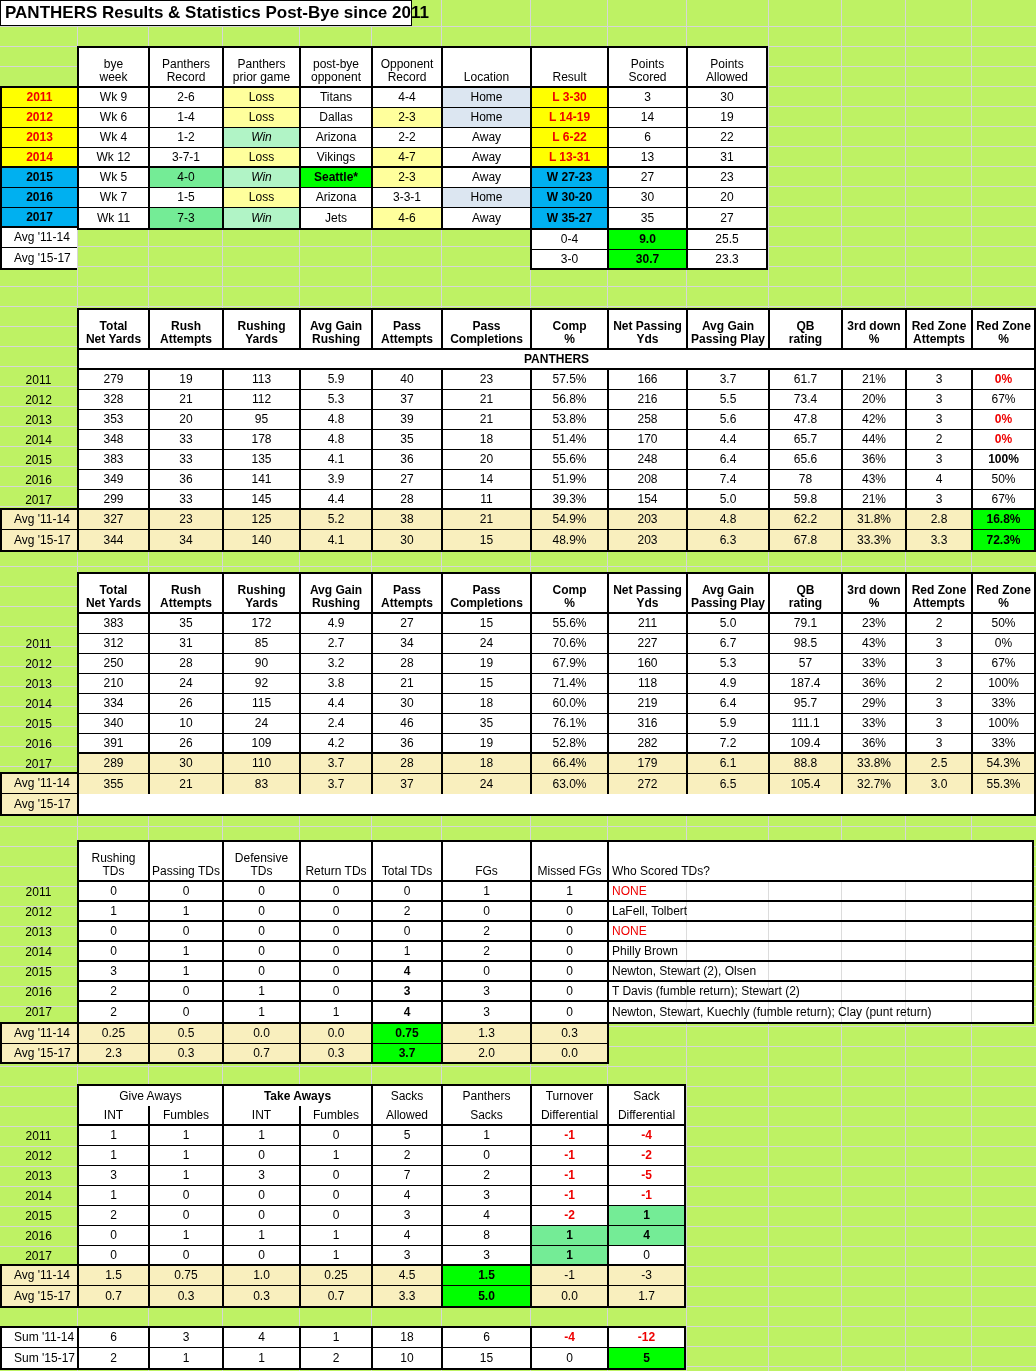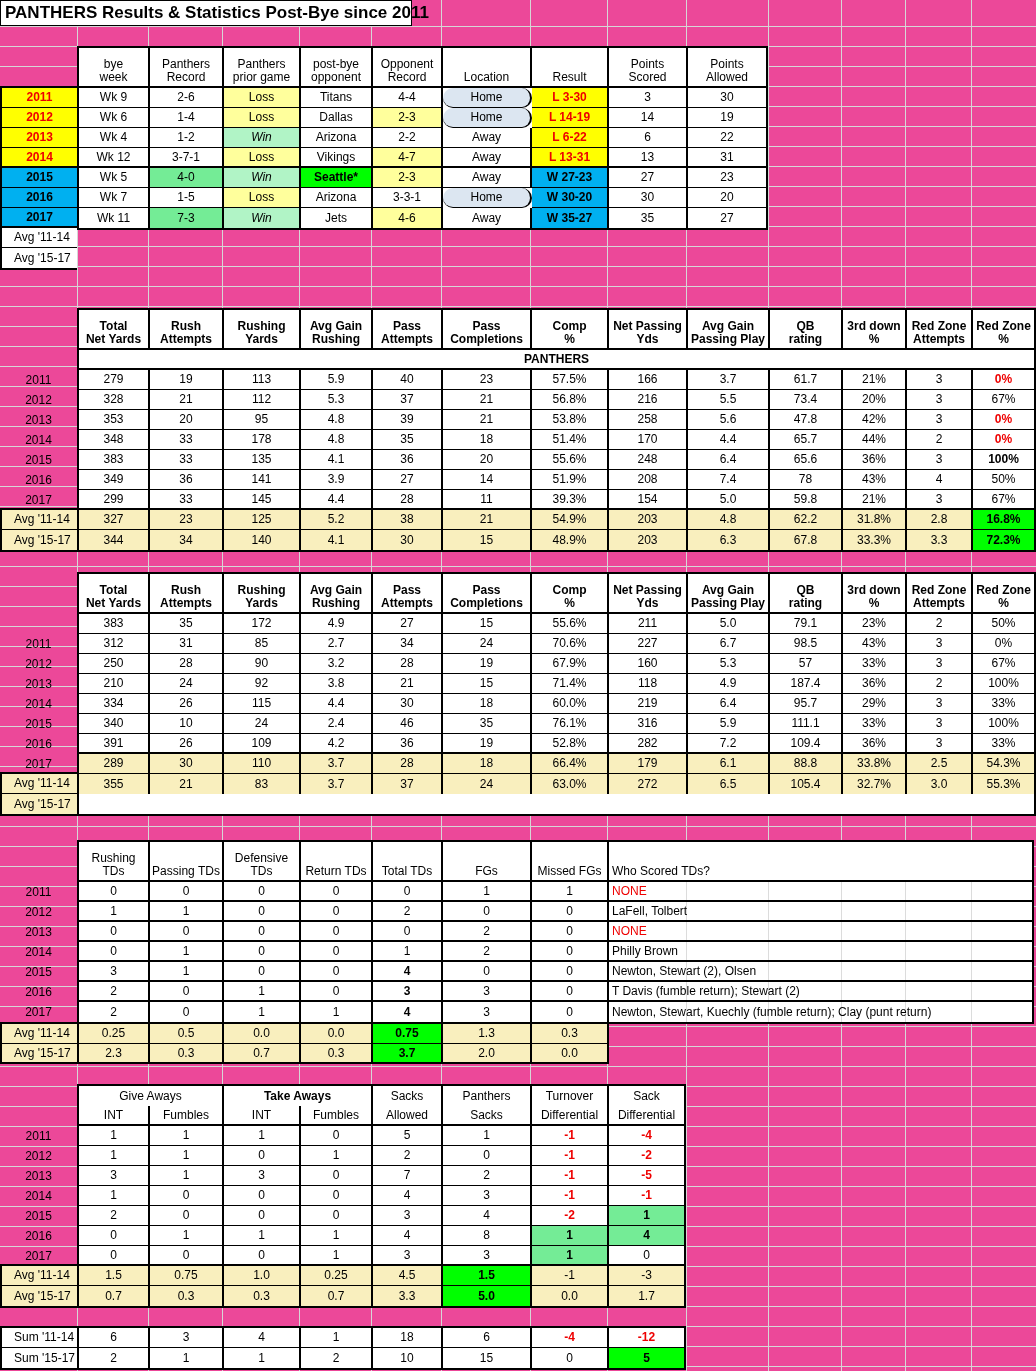--- a/index.html
+++ b/index.html
@@ -1,17 +1,17 @@
 <!DOCTYPE html>
 <html><head>
 <meta charset="utf-8">
 <style>
   html,body{margin:0;padding:0;}
   body{width:1036px;height:1371px;background:#fff;font-family:"Liberation Sans",sans-serif;color:#000;}
-  #sheet{position:relative;width:1036px;height:1371px;overflow:hidden;background:#ec4899;font-size:12px;}
+  #sheet{position:relative;width:1036px;height:1371px;overflow:hidden;background:#bef264;font-size:12px;}
   .gl{position:absolute;background:#d6d6d6;}
   .vln{top:0;bottom:0;width:1px;}
   .hln{left:0;right:0;height:1px;}
   #title-box{position:absolute;left:0;top:0;width:412px;height:26px;border:1px solid #000;box-sizing:border-box;
     background:#fff;display:flex;align-items:center;padding-left:4px;font-size:17px;font-weight:bold;white-space:nowrap;}
   .tbl{position:absolute;display:grid;border:2px solid #000;box-sizing:border-box;background:#fff;}
   .no-r{border-right:none;}
   .c{box-sizing:border-box;display:flex;align-items:center;justify-content:center;overflow:hidden;
      border-right:2px solid #000;border-bottom:1px solid #000;background:#fff;
      white-space:pre-line;text-align:center;line-height:13px;}
@@ -19,21 +19,21 @@
   .nb{border-bottom:none;}
   .bb2{border-bottom-width:2px;}
   .hc{align-items:flex-end;padding-bottom:2px;}
   .b{font-weight:bold;}
   .tx-r{color:#ee0000;}
   .al{justify-content:flex-start;padding-left:12px;text-align:left;}
   .bg-cr{background:#F9EFBE;}
   .bg-y{background:#FFFF00;}
   .bg-py{background:#FFFF9C;}
   .bg-b{background:#00B0F0;}
-  .bg-lb{background:#DCE6F1;border-radius:10px;}
+  .bg-lb{background:#DCE6F1;}
   .bg-mg{background:#74EC96;}
   .bg-mp{background:#B1F4C6;font-style:italic;}
   .bg-g{background:#00FF00;}
   .who{justify-content:flex-start;padding-left:3px;text-align:left;white-space:nowrap;
     background-image:linear-gradient(#dcdcdc,#dcdcdc),linear-gradient(#dcdcdc,#dcdcdc),linear-gradient(#dcdcdc,#dcdcdc),linear-gradient(#dcdcdc,#dcdcdc),linear-gradient(#dcdcdc,#dcdcdc);
     background-repeat:no-repeat;background-size:1px 100%;
     background-position:77px 0,159px 0,232px 0,296px 0,362px 0;}
   .who-h{justify-content:flex-start;padding-left:3px;text-align:left;}
   .lbl{position:absolute;width:77px;height:20px;box-sizing:border-box;display:flex;align-items:center;justify-content:center;}
 </style>
@@ -210,20 +210,28 @@
       <div class="c nr bg-y tx-r b">2011</div>
       <div class="c nr bg-y tx-r b">2012</div>
       <div class="c nr bg-y tx-r b">2013</div>
       <div class="c nr bb2 bg-y tx-r b">2014</div>
       <div class="c nr bg-b b">2015</div>
       <div class="c nr bg-b b">2016</div>
       <div class="c nr bb2 bg-b b">2017</div>
       <div class="c nr al">Avg '11-14</div>
       <div class="c nr al nb">Avg '15-17</div>
     </div>
+    <div class="tbl" style="left: 530px; top: 228px; width: 238px; height: 42px; grid-template-columns: 77px 79px 1fr; grid-template-rows: 20px 1fr;">
+      <div class="c ">0-4</div>
+      <div class="c  bg-g b">9.0</div>
+      <div class="c nr">25.5</div>
+      <div class="c  nb">3-0</div>
+      <div class="c  nb bg-g b">30.7</div>
+      <div class="c nr nb">23.3</div>
+    </div>
     <div class="tbl" style="left: 77px; top: 308px; width: 959px; height: 244px; grid-template-columns: 71px 74px 77px 72px 70px 89px 77px 79px 82px 73px 64px 66px 1fr; grid-template-rows: 40px 20px repeat(8, 20px) 1fr;">
       <div class="c hc b bb2">Total
 Net Yards</div>
       <div class="c hc b bb2">Rush
 Attempts</div>
       <div class="c hc b bb2">Rushing
 Yards</div>
       <div class="c hc b bb2">Avg Gain
 Rushing</div>
       <div class="c hc b bb2">Pass

